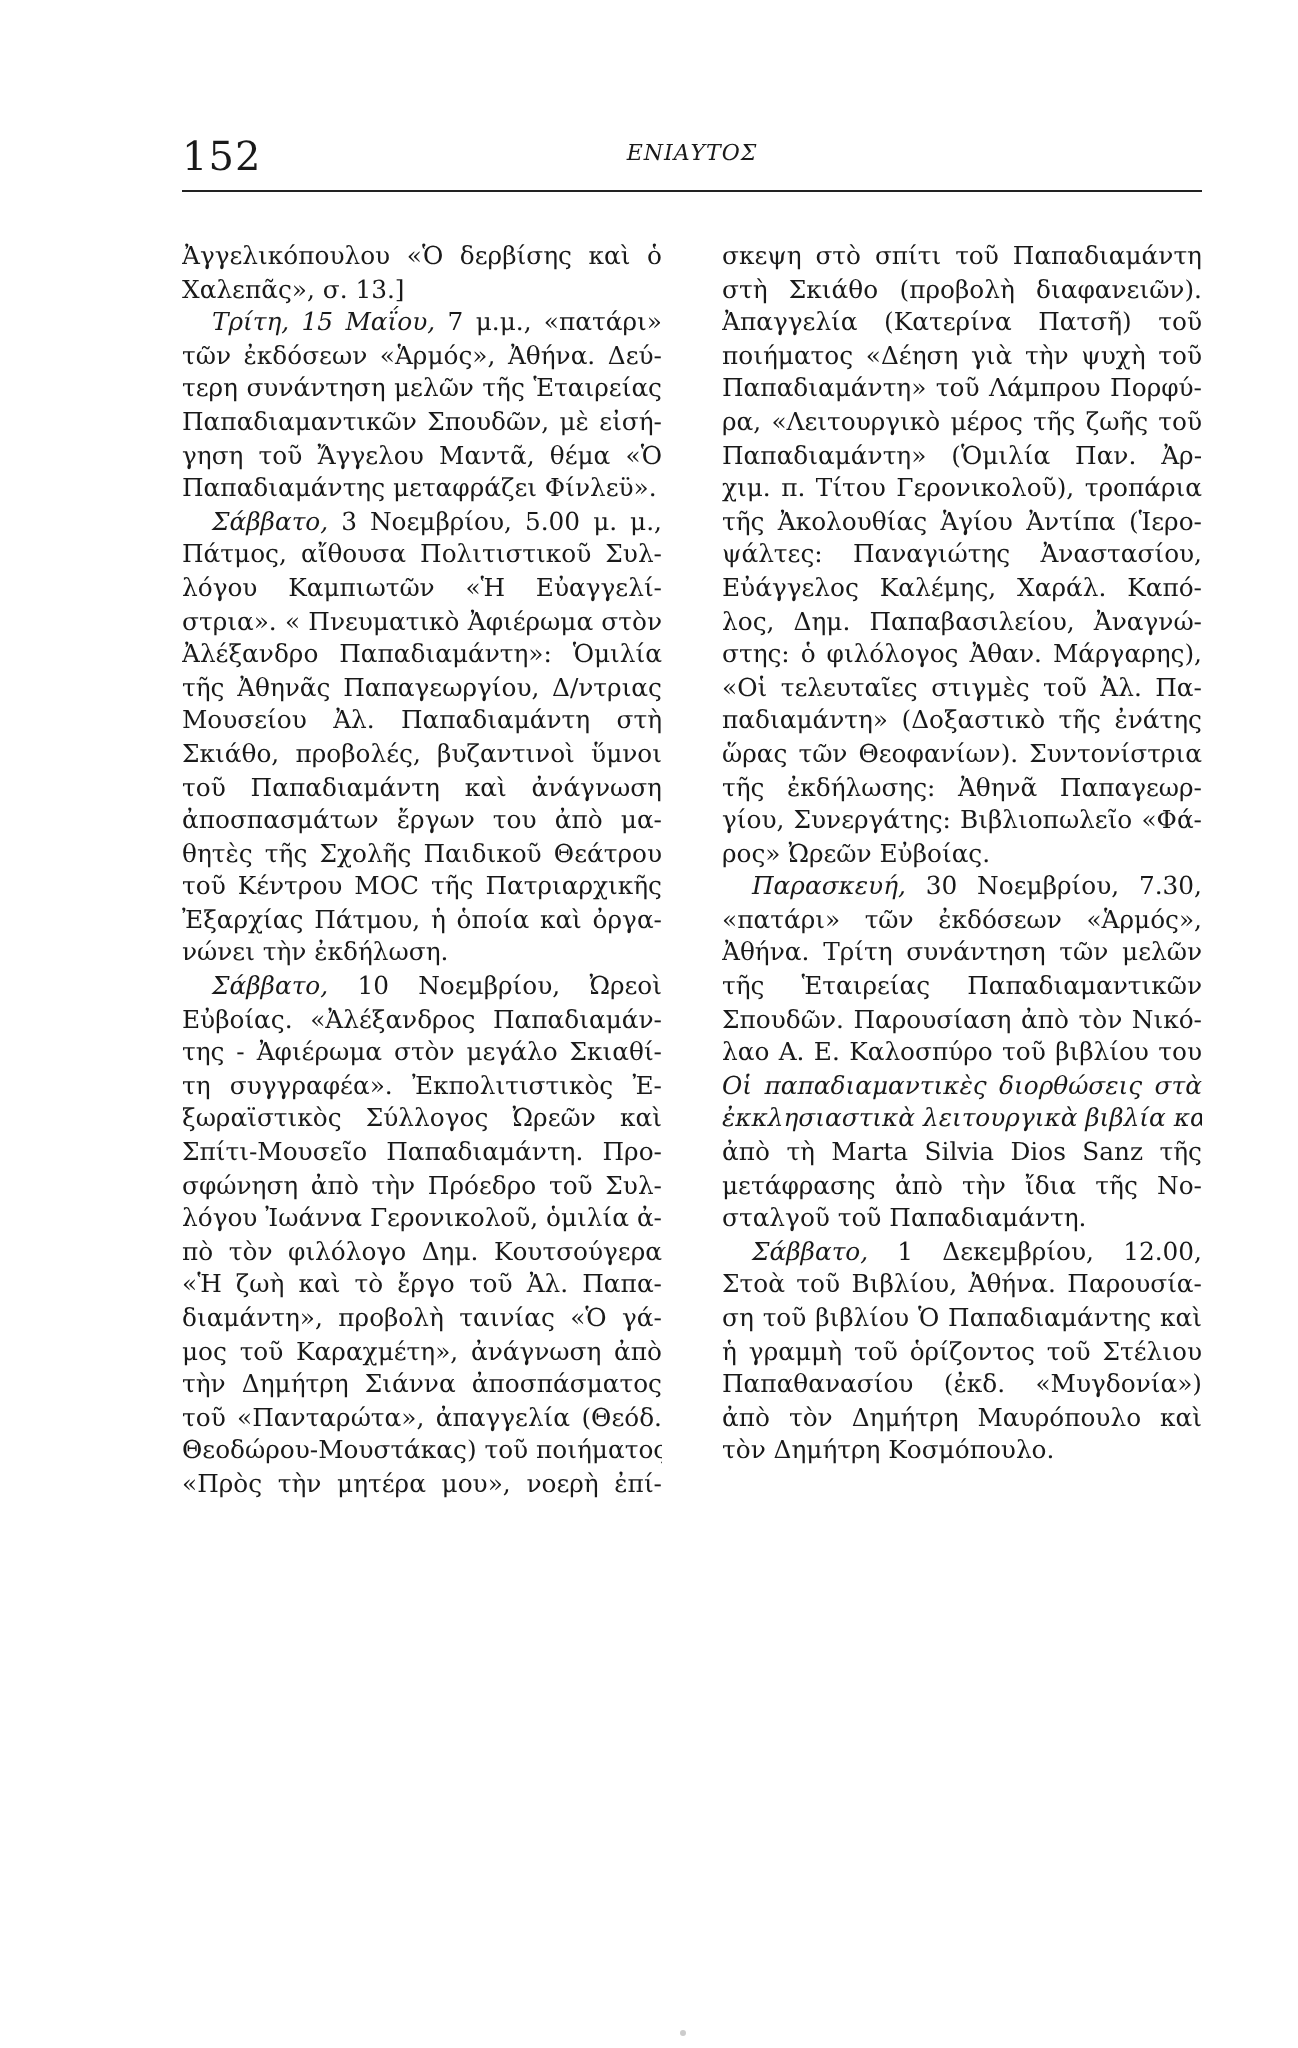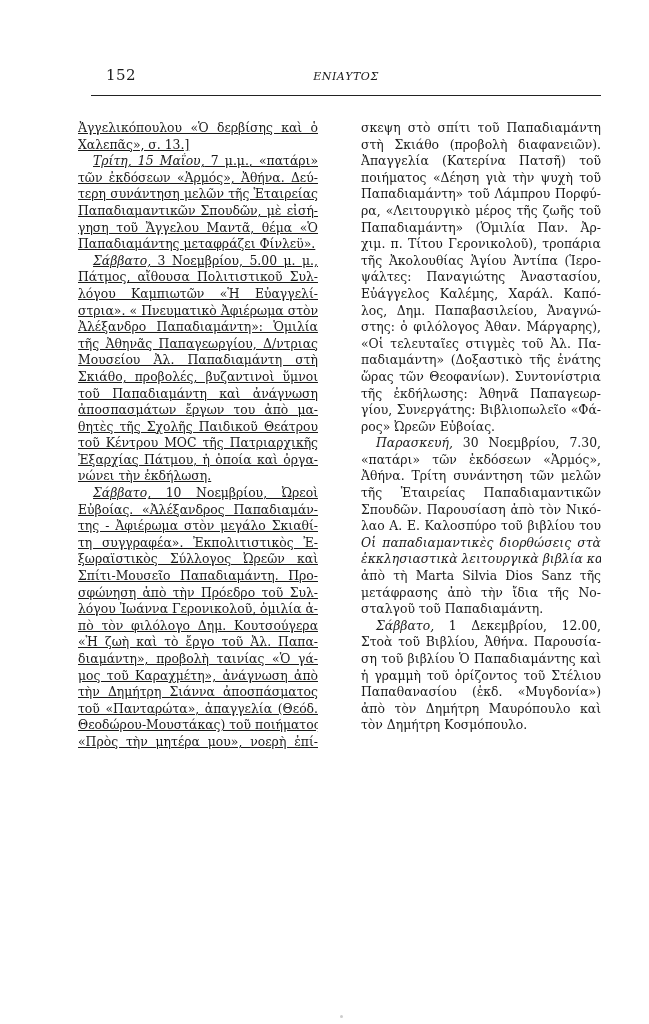--- a/index.html
+++ b/index.html
@@ -1,23 +1,23 @@
 <!DOCTYPE html>
 <html><head>
 <meta charset="utf-8">
 <style>
   html, body { margin: 0; padding: 0; background: #ffffff; }
   body { width: 649px; height: 1024px; position: relative; overflow: hidden;
          font-family: "DejaVu Serif", "Liberation Serif", serif; color: #1a1a1a; }
   .header { position: absolute; left: 91px; top: 66px; width: 510px; height: 28px; }
-  .page-num { position: absolute; left: 15px; top: 0; font-size: 15px; letter-spacing: 0.5px; }
+  .page-num { position: absolute; left: 0; top: 0; font-size: 20px; letter-spacing: 0.5px; }
   .running-head { position: absolute; left: 0; width: 510px; top: 4px; text-align: center; font-size: 11px; letter-spacing: 0.5px; font-style: italic; }
   .rule { position: absolute; left: 91px; top: 95px; width: 510px; height: 1px; background: #222; }
   .col { position: absolute; top: 120px; width: 240px; }
-  .col.left { left: 78px; text-decoration: underline; }
+  .col.left { left: 91px; }
   .col.right { left: 361px; }
   .line { font-size: 12.4px; line-height: 16.6px; height: 16.6px; white-space: nowrap;
           text-align: justify; text-align-last: justify; overflow: hidden; }
   .line.last { text-align-last: left; }
   .line.indent { padding-left: 15px; }
   .it { font-style: italic; }
   .speck { position: absolute; left: 340px; top: 1015px; width: 3px; height: 3px; background: #ccc; border-radius: 2px; }
 </style>
 </head>
 <body>

